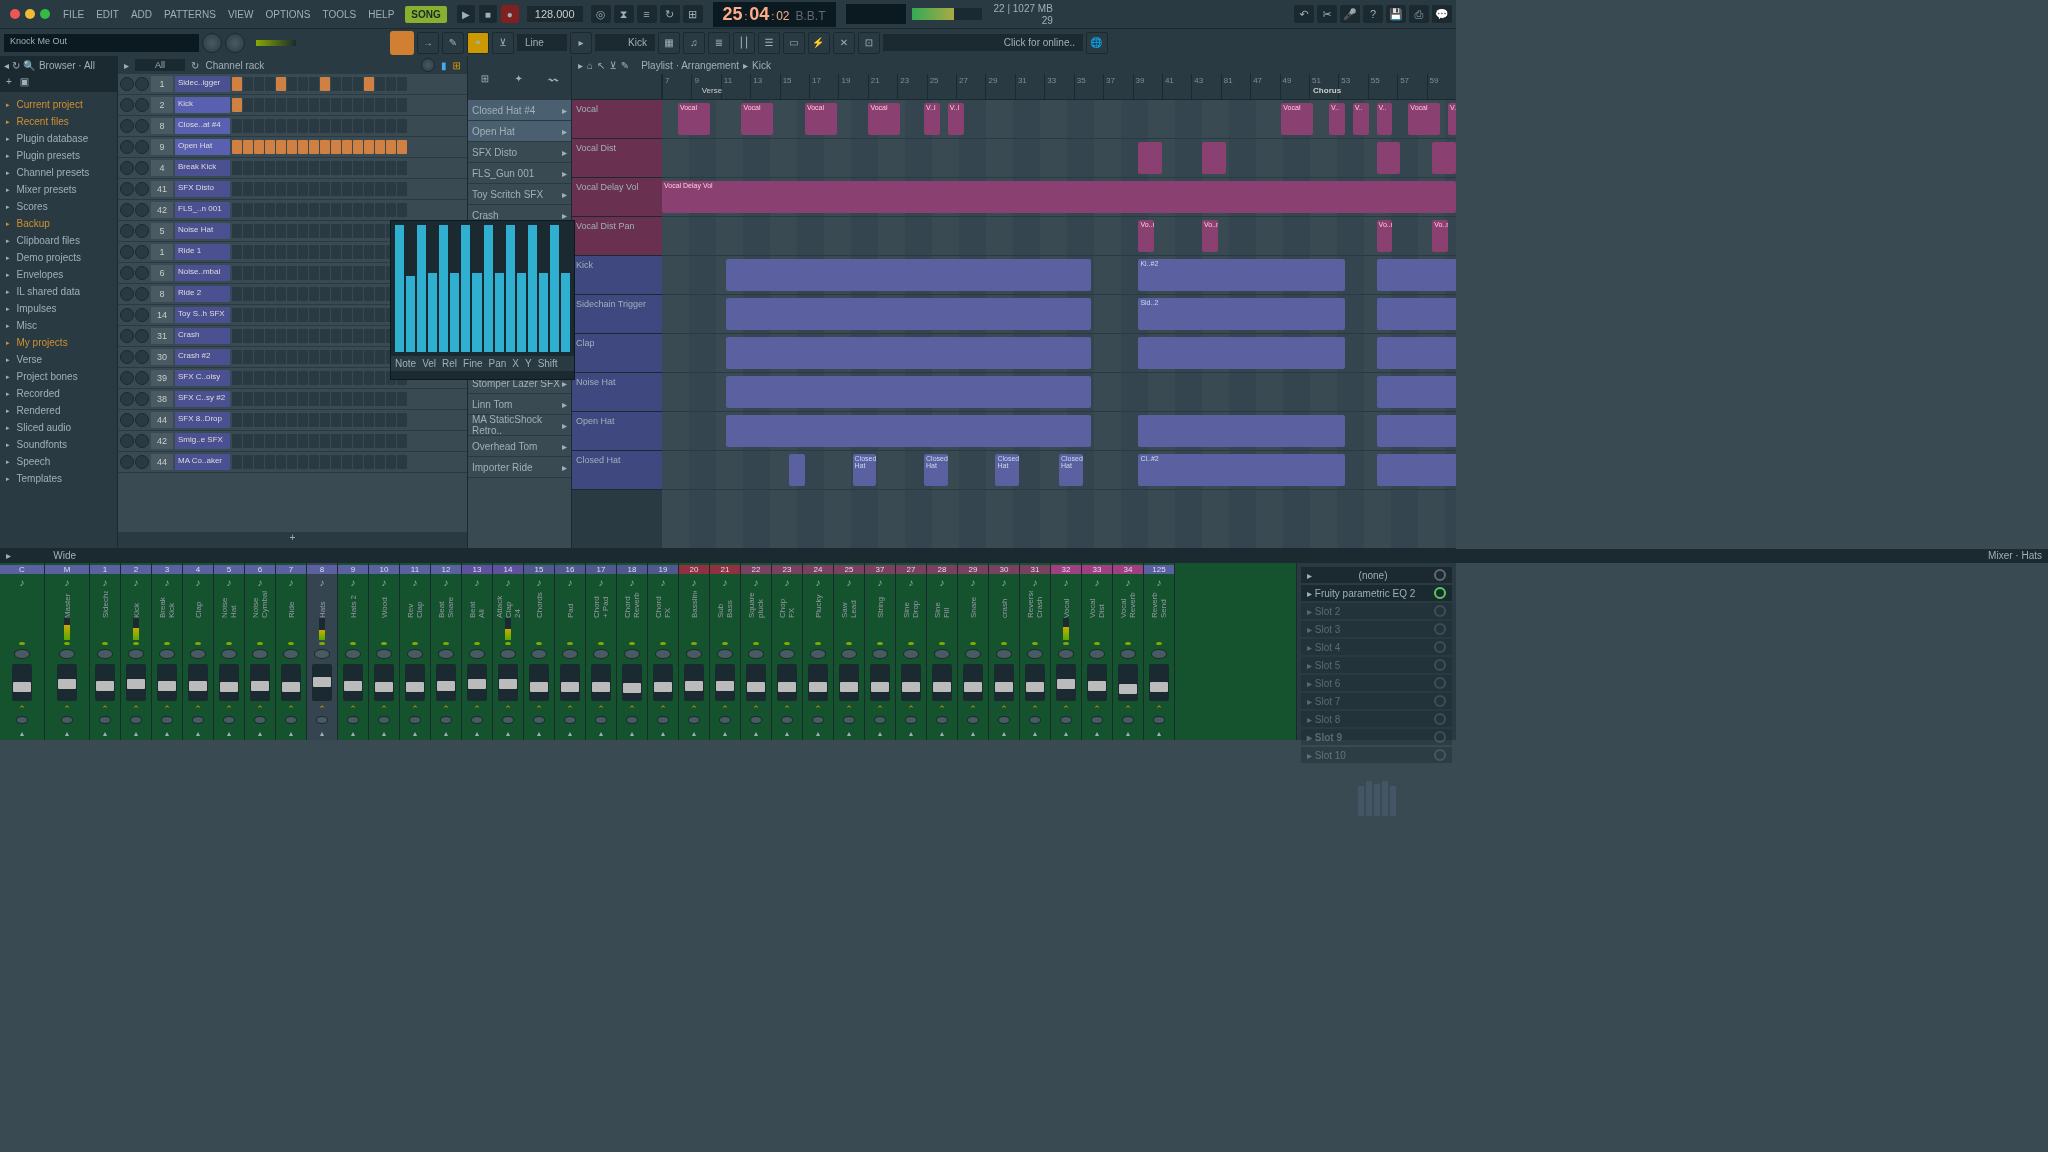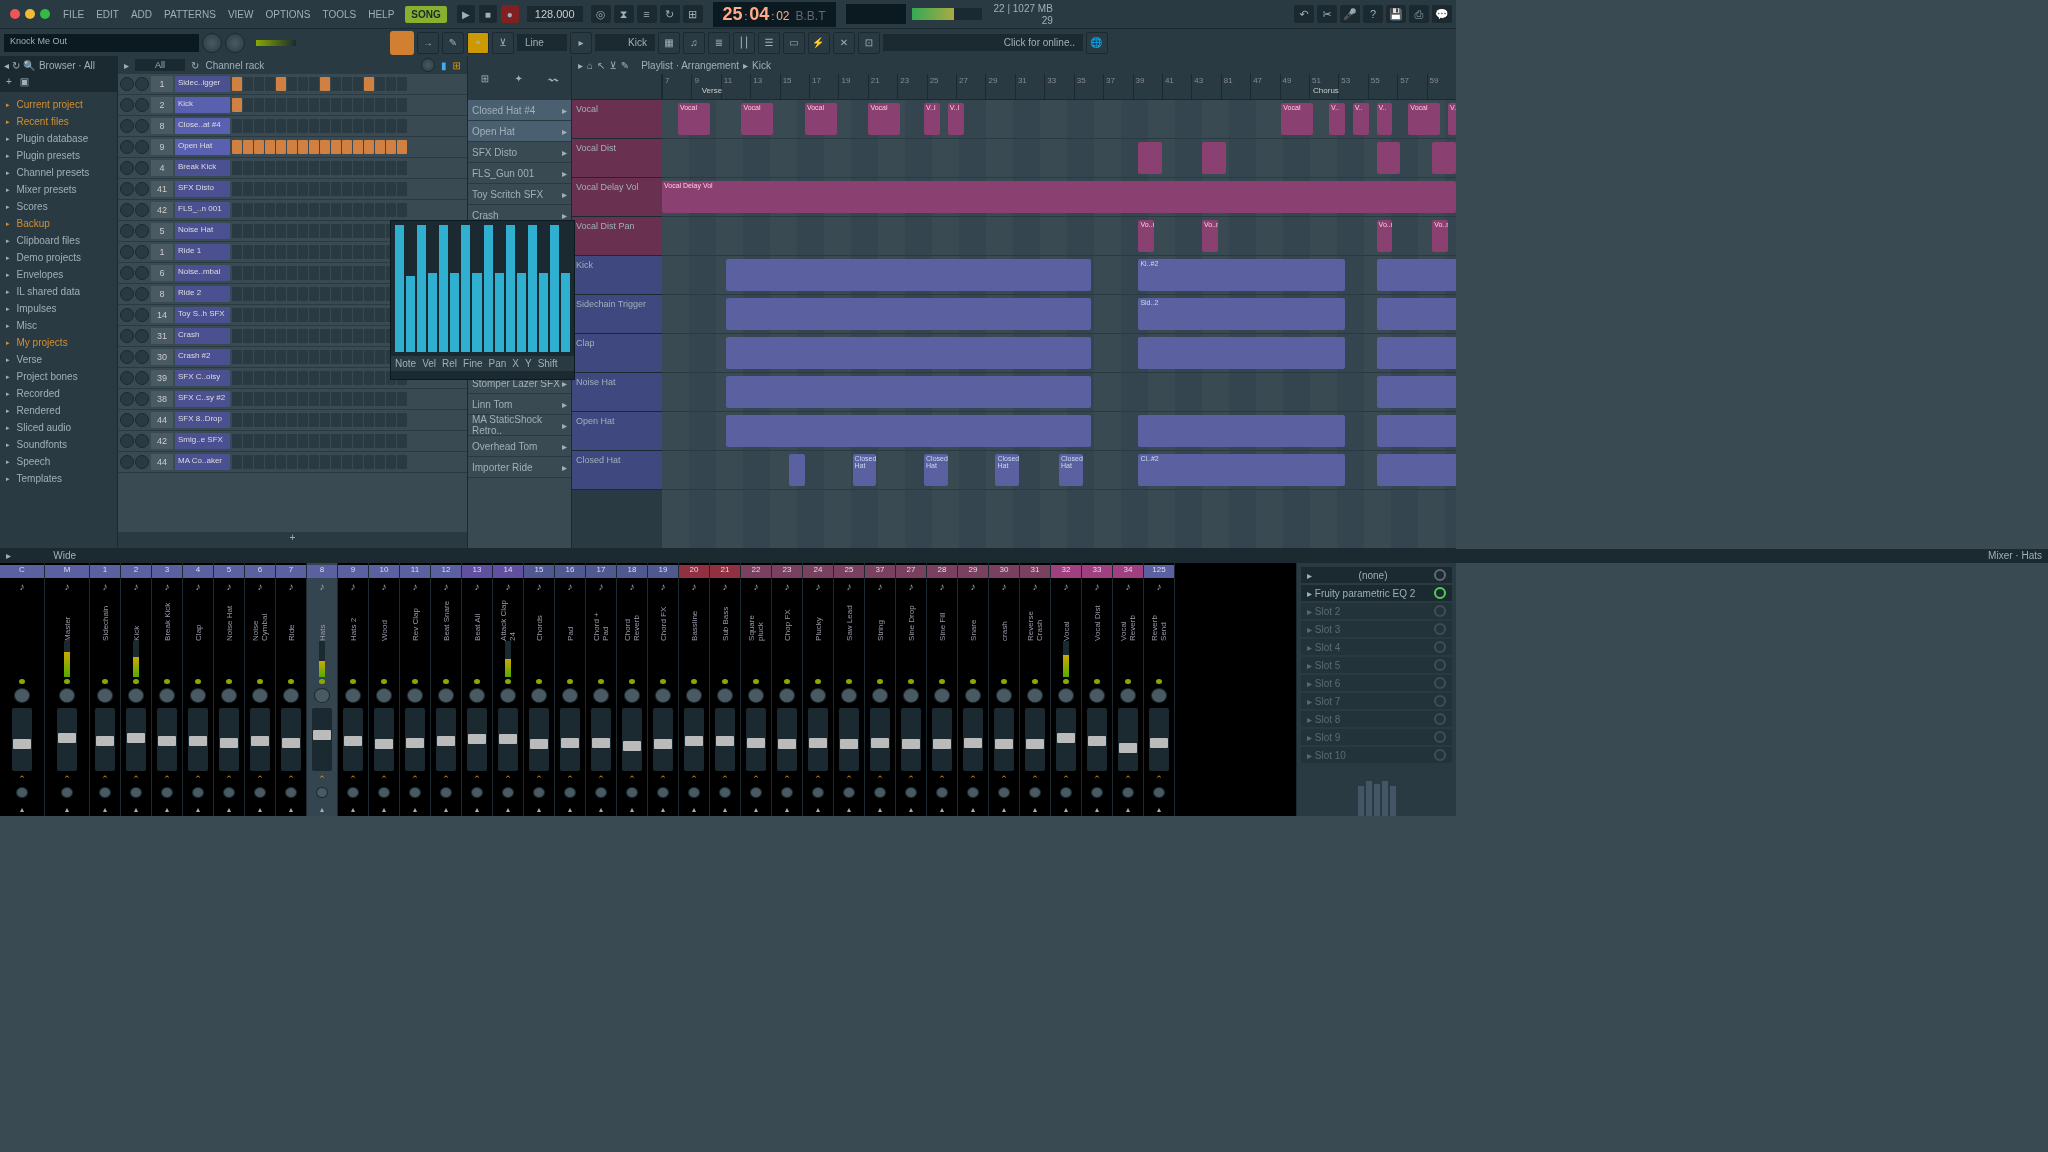--- a/index.html
+++ b/index.html
@@ -66,21 +66,21 @@
 .plbody{flex:1;display:flex;overflow:hidden}
 .pltracknames{width:90px;background:#2a3a42}
 .pltrack{height:39px;border-bottom:1px solid #1a2a30;padding:4px;font-size:9px;position:relative}
 .pltrack.vocal{background:#6a3050}
 .pltrack.kick{background:#404880}
 .plgrid{flex:1;position:relative;background:repeating-linear-gradient(90deg,#3a4a52 0,#3a4a52 27px,#354550 27px,#354550 54px)}
 .plrow{height:39px;border-bottom:1px solid #2a3a42;position:relative}
 .clip{position:absolute;height:32px;top:3px;border-radius:2px;font-size:7px;padding:1px 2px;overflow:hidden}
 .clip.v{background:#8a4070;color:#fcd}
 .clip.k{background:#5a60a0;color:#cde}
-.mixer{height:268px;background:#000000;display:flex;border-top:1px solid #1a2a30}
+.mixer{height:192px;background:#14532d;display:flex;border-top:1px solid #1a2a30}
 .mixerhead{position:absolute;height:14px;background:#1a2a30;width:100%;font-size:8px;padding:1px 6px}
 .mixtracks{display:flex;flex:1;overflow:hidden;padding-top:14px}
 .mtrack{width:31px;border-right:1px solid #1a2a30;display:flex;flex-direction:column;align-items:center;padding:2px 0;position:relative}
 .mtrack.master{width:45px}
 .mnum{height:14px;width:100%;text-align:center;font-size:8px;background:#5a60a0;color:#dde}
 .mnum.c1{background:#6050a0}.mnum.c2{background:#505890}.mnum.c3{background:#903040}.mnum.c4{background:#7a4060}.mnum.c5{background:#a04080}
 .micon{width:14px;height:14px;margin:3px 0;display:flex;align-items:center;justify-content:center;font-size:10px}
 .mname{writing-mode:vertical-rl;transform:rotate(180deg);font-size:8px;height:50px;color:#99a;overflow:hidden}
 .mled{width:6px;height:6px;border-radius:50%;background:#8a0;margin:2px}
 .mfader{width:20px;height:70px;background:#1a2a30;border-radius:2px;position:relative;margin:3px 0}
@@ -843,21 +843,21 @@
           <div class="pltick">43</div>
           <div class="pltick">81</div>
           <div class="pltick">47</div>
           <div class="pltick">49</div>
           <div class="pltick">51</div>
           <div class="pltick">53</div>
           <div class="pltick">55</div>
           <div class="pltick">57</div>
           <div class="pltick">59</div>
           <div class="plmarker" style="left: 5%;">Verse</div>
-          <div class="plmarker" style="left: 82%;">Chorus</div>
+          <div class="plmarker" style="left: 82%; font-weight: bold;">Chorus</div>
         </div>
     </div>
     <div class="plbody">
       <div class="pltracknames" id="pltracknames">
           <div class="pltrack vocal">Vocal</div>
           <div class="pltrack vocal">Vocal Dist</div>
           <div class="pltrack vocal">Vocal Delay Vol</div>
           <div class="pltrack vocal">Vocal Dist Pan</div>
           <div class="pltrack kick">Kick</div>
           <div class="pltrack kick">Sidechain Trigger</div>
@@ -1570,21 +1570,21 @@
           <div class="insknob" style=""></div>
         </div>
         <div class="insrow" style="opacity: 0.4;">
           <span>▸ Slot 7</span>
           <div class="insknob" style=""></div>
         </div>
         <div class="insrow" style="opacity: 0.4;">
           <span>▸ Slot 8</span>
           <div class="insknob" style=""></div>
         </div>
-        <div class="insrow" style="opacity: 0.4;">
+        <div class="insrow" style="opacity: 0.4; font-weight: bold;">
           <span>▸ Slot 9</span>
           <div class="insknob" style=""></div>
         </div>
         <div class="insrow" style="opacity: 0.4;">
           <span>▸ Slot 10</span>
           <div class="insknob" style=""></div>
         </div>
       </div>
     <div style="height:60px;display:flex;justify-content:center;align-items:center;gap:2px;margin-top:8px">
       <div style="width:6px;height:30px;background:#456"></div>

